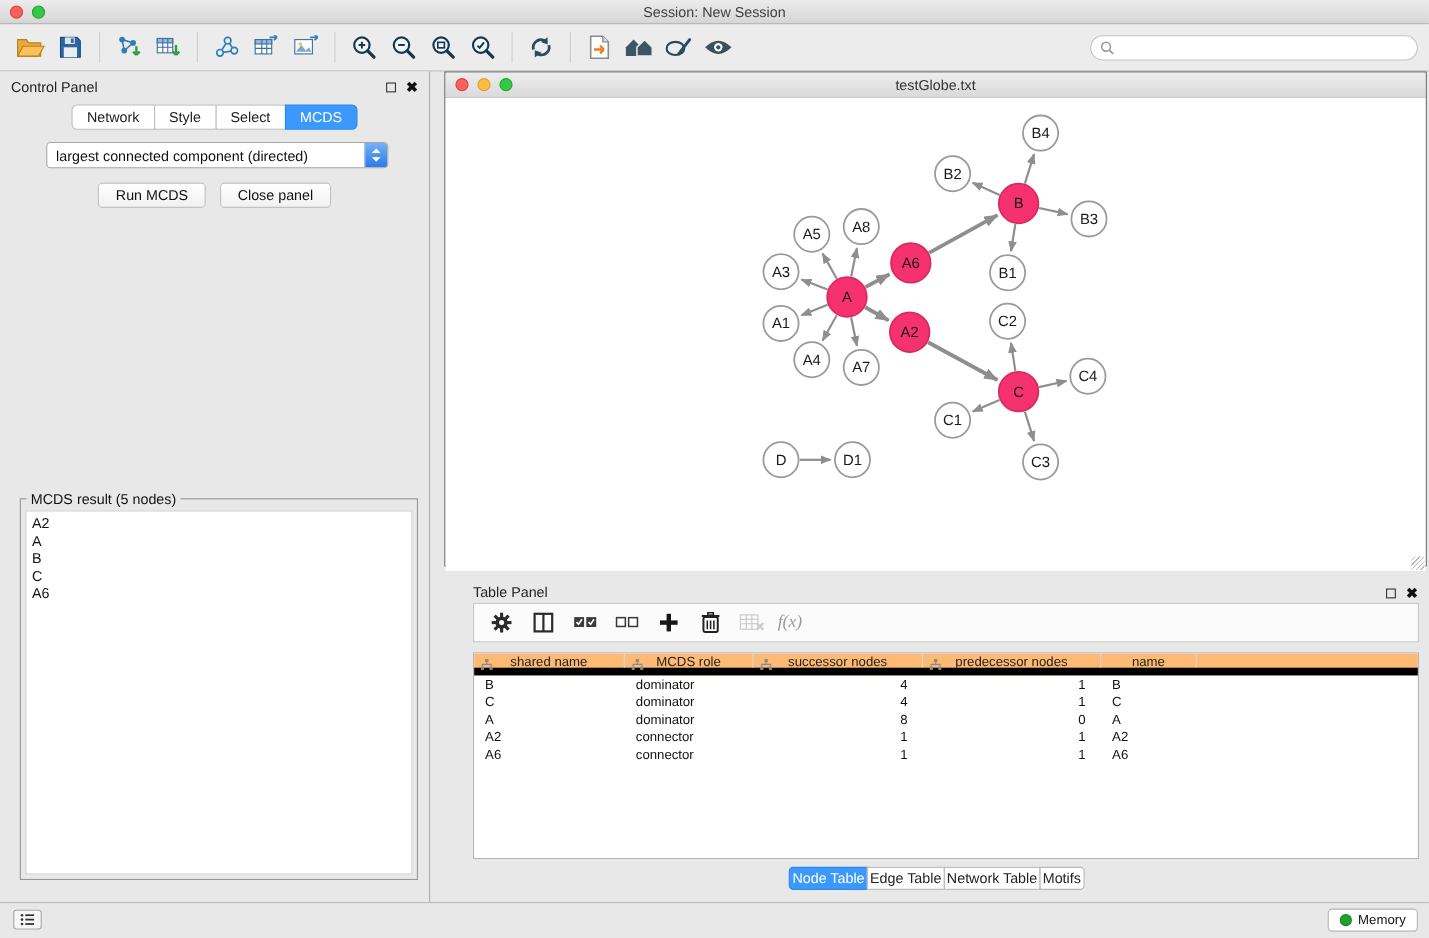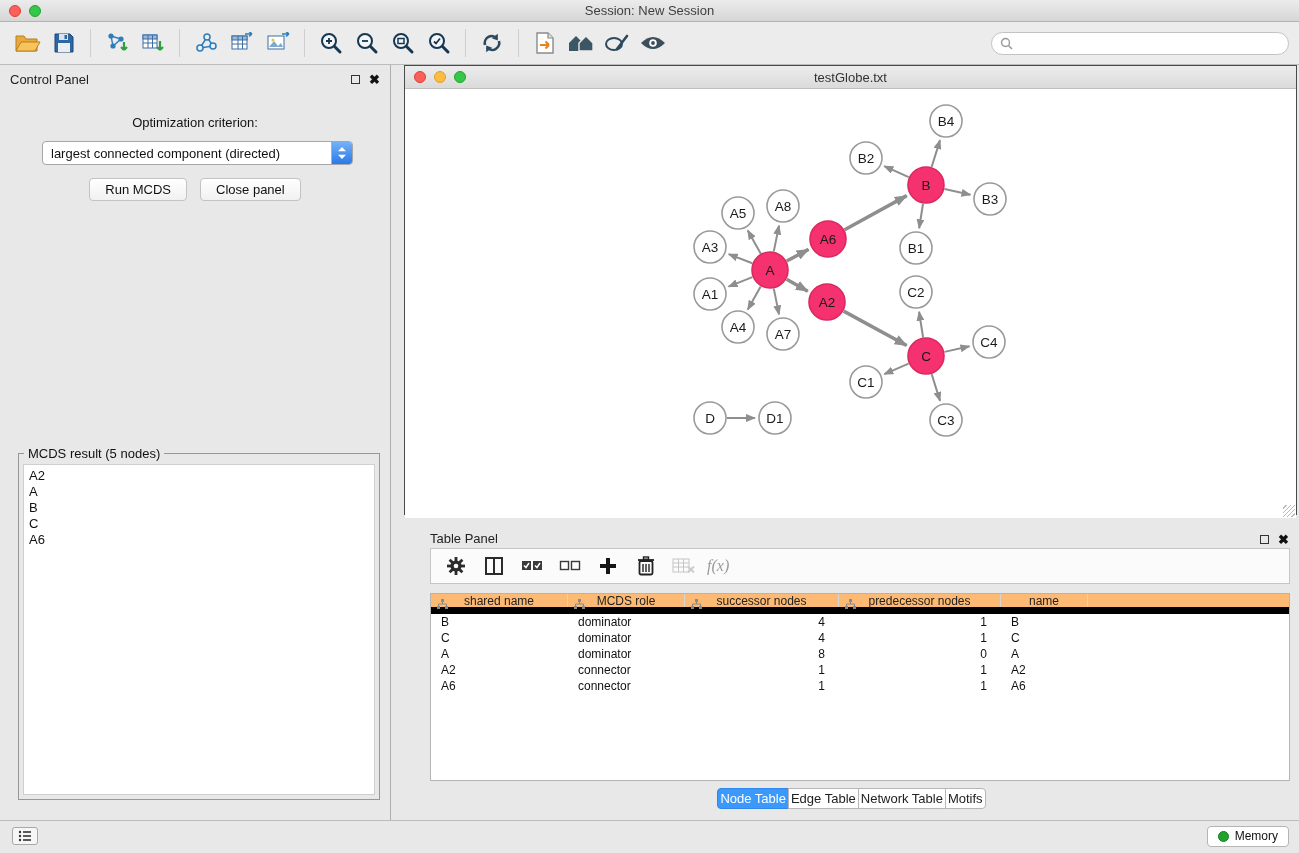--- a/index.html
+++ b/index.html
@@ -254,21 +254,26 @@
 <div class="main">
 
   <div class="control-panel">
     <div class="cp-header">
       <span>Control Panel</span>
       <span class="panel-icons">
         <span class="float-icon"></span>
         <span class="close-x">✖</span>
       </span>
     </div>
-    <div class="opt-label">Optimization criterion:</div>
+    <div class="cp-tabs" id="cp-tabs">
+        <div class="cp-tab">Network</div>
+        <div class="cp-tab">Style</div>
+        <div class="cp-tab">Select</div>
+        <div class="cp-tab active">MCDS</div>
+      </div>
     <div class="dropdown">
       <span class="dd-value">largest connected component (directed)</span>
       <span class="dd-stepper">
         <svg width="10" height="14" viewBox="0 0 10 14">
             <path d="M5 1 L9 5.2 H1 Z" fill="#fff"></path>
             <path d="M5 13 L1 8.8 H9 Z" fill="#fff"></path>
           </svg>
       </span>
     </div>
     <div class="cp-buttons">

